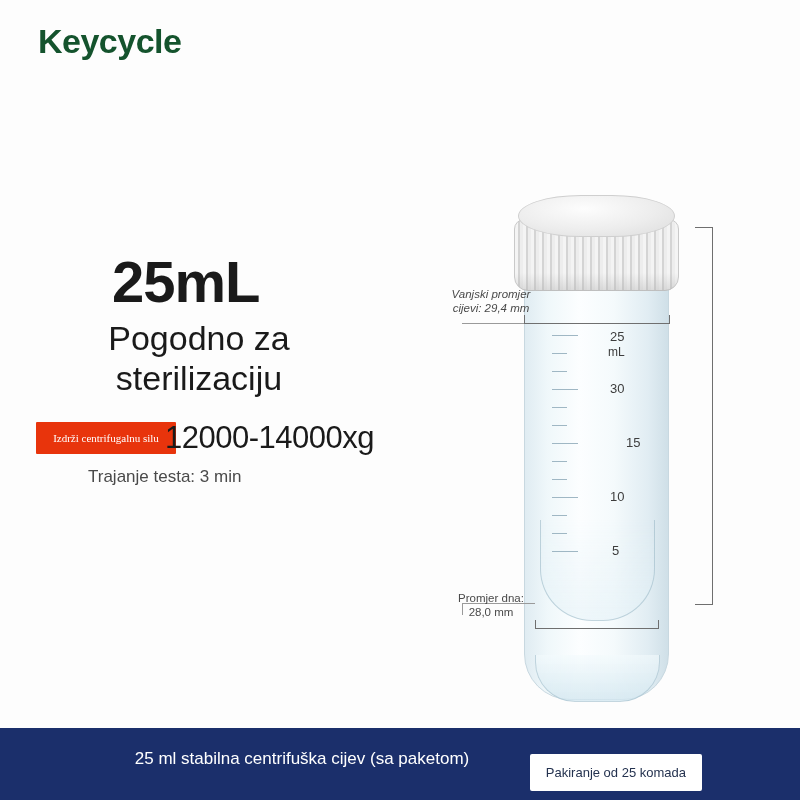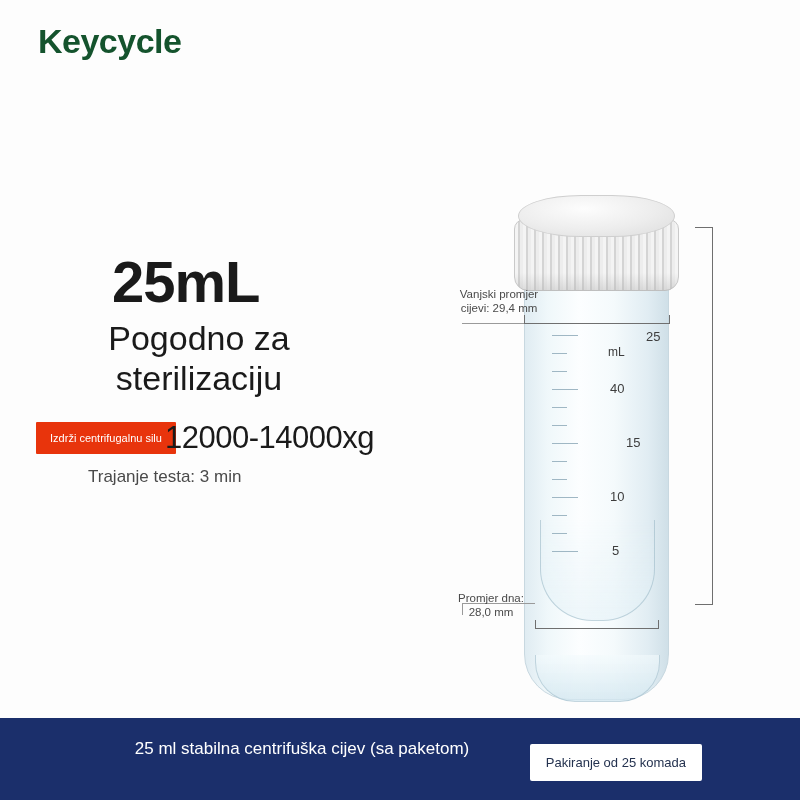--- a/index.html
+++ b/index.html
@@ -61,20 +61,21 @@
     border-radius: 1px;
     color: #ffffff;
     font-size: 11px;
     line-height: 1.12;
     text-align: right;
     display: flex;
     align-items: center;
     justify-content: center;
     padding: 0 4px;
     box-sizing: border-box;
+    font-family: Liberation Serif, serif;
   }
   .speed {
     position: absolute;
     left: 165px;
     top: 420px;
     font-size: 31px;
     color: #1a1a1a;
     letter-spacing: -0.5px;
     white-space: nowrap;
   }
@@ -205,21 +206,21 @@
     color: #4a4a4a;
     line-height: 1.25;
     text-align: center;
   }
   
   .bottom-bar {
     position: absolute;
     left: 0;
     bottom: 0;
     width: 800px;
-    height: 82px;
+    height: 72px;
     background: #1b2f6b;
   }
   .bottom-title {
     position: absolute;
     left: 92px;
     top: 20px;
     width: 420px;
     text-align: center;
     color: #ffffff;
     font-size: 17px;
@@ -269,23 +270,23 @@
     <div class="grad minor" style="left:112px; top:232px;"></div>
     <div class="grad minor" style="left:112px; top:250px;"></div>
     <div class="grad major" style="left:112px; top:268px;"></div>
     <div class="grad minor" style="left:112px; top:286px;"></div>
     <div class="grad minor" style="left:112px; top:304px;"></div>
     <div class="grad major" style="left:112px; top:322px;"></div>
     <div class="grad minor" style="left:112px; top:340px;"></div>
     <div class="grad minor" style="left:112px; top:358px;"></div>
     <div class="grad major" style="left:112px; top:376px;"></div>
 
-    <div class="grad-label" style="left:170px; top:154px;margin-left:36px;">25</div>
+    <div class="grad-label" style="left:170px; top:154px;">25</div>
     <div class="grad-unit" style="left:168px; top:170px;">mL</div>
-    <div class="grad-label" style="left:170px; top:206px;">40</div>
+    <div class="grad-label" style="left:170px; top:206px;">30</div>
     <div class="grad-label" style="left:186px; top:260px;">15</div>
     <div class="grad-label" style="left:170px; top:314px;">10</div>
     <div class="grad-label" style="left:172px; top:368px;">5</div>
 
     <div class="dim-line" style="left:84px; top:148px; width:146px; height:1px;"></div>
     <div class="dim-line" style="left:84px; top:140px; width:1px; height:9px;"></div>
     <div class="dim-line" style="left:229px; top:140px; width:1px; height:9px;"></div>
 
     <div class="dim-line" style="left:95px; top:455px; width:1px; height:0px;"></div>
     <div class="dim-line" style="left:95px; top:453px; width:124px; height:1px;"></div>
@@ -293,21 +294,21 @@
     <div class="dim-line" style="left:218px; top:445px; width:1px; height:9px;"></div>
 
     <div class="dim-line" style="left:272px; top:52px; width:1px; height:378px;"></div>
     <div class="dim-line" style="left:255px; top:52px; width:18px; height:1px;"></div>
     <div class="dim-line" style="left:255px; top:429px; width:18px; height:1px;"></div>
 
     <div class="dim-line" style="left:22px; top:148px; width:62px; height:1px; background:#9a9a9a;"></div>
     <div class="dim-line" style="left:22px; top:428px; width:73px; height:1px; background:#9a9a9a;"></div>
     <div class="dim-line" style="left:22px; top:428px; width:1px; height:12px; background:#9a9a9a;"></div>
 
-    <div class="callout-text" style="left:14px; top:112px; width:90px;">Vanjski promjer cijevi: 29,4 mm</div>
+    <div class="callout-text" style="left:6px; top:112px; width:90px;font-style:italic;">Vanjski promjer cijevi: 29,4 mm</div>
     <div class="callout-text" style="left:6px; top:416px; width:90px;">Promjer dna: 28,0 mm</div>
 
   </div>
 
   <div class="bottom-bar">
     <div class="bottom-title">25 ml stabilna centrifuška cijev (sa paketom)</div>
     <div class="pack-chip">Pakiranje od 25 komada</div>
   </div>
 
 </div>

